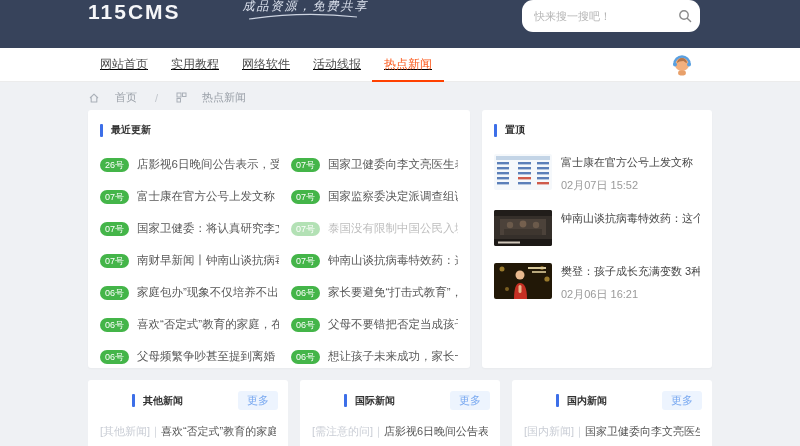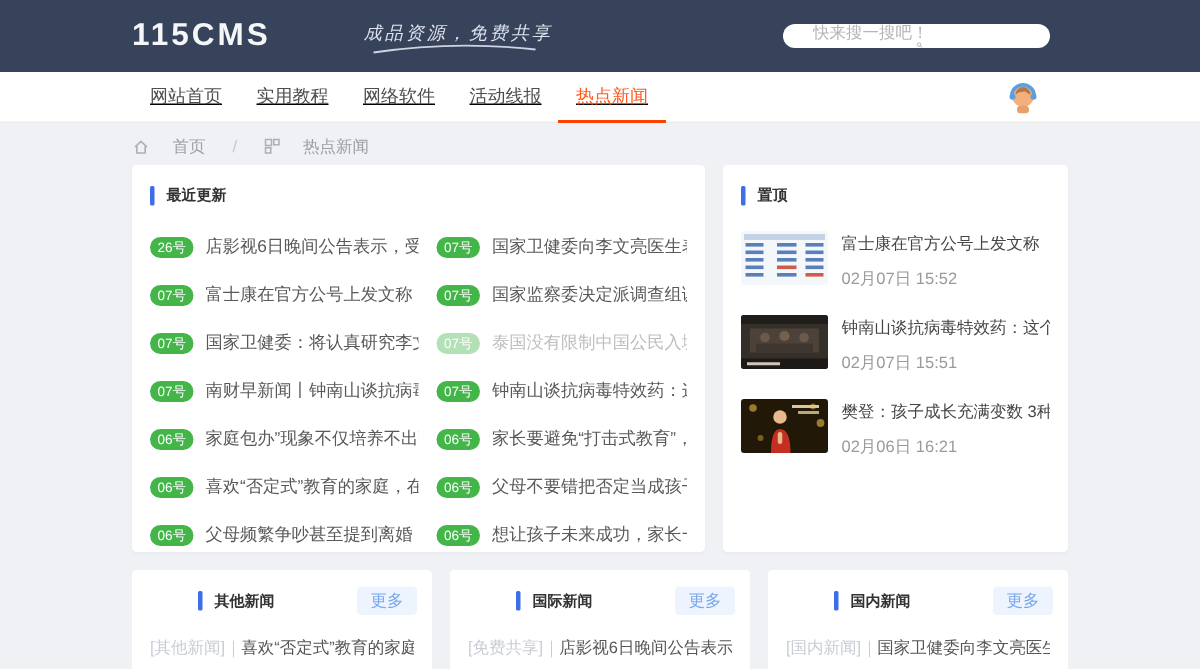--- a/index.html
+++ b/index.html
@@ -2,27 +2,27 @@
 <html><head>
 <meta charset="utf-8">
 <style>
   * { box-sizing: border-box; margin: 0; padding: 0; }
   html,body { width:800px; height:446px; overflow:hidden; background:#eff1f4;
     font-family:"Liberation Sans", sans-serif; }
   .inner { width:624px; margin:0 auto; position:relative; }
 
   
   .topbar { height:48px; background:#37435b; }
-  .topbar .inner { display:flex; align-items:center; height:100%; }
+  .topbar .inner { display:flex; align-items:flex-start; height:100%; }
   .logo { color:#f5f6f8; font-size:21px; font-weight:bold; letter-spacing:2px; cursor:pointer; }
   .slogan { margin-left:62px; color:#dde3ee; font-size:12px; font-style:italic;
     letter-spacing:2px; position:relative; top:-2px; }
   .slogan .swoosh { position:absolute; left:4px; top:15px; }
-  .search { margin-left:auto; margin-right:12px; width:178px; height:16px;
-    background:#fff; border-radius:11px; display:flex; align-items:center; padding:0 8px 0 12px;flex-direction:column; }
+  .search { margin-left:auto; margin-right:12px; width:178px; height:32px;
+    background:#fff; border-radius:11px; display:flex; align-items:center; padding:0 8px 0 12px; }
   .search input { flex:1; border:none; outline:none; font-size:11px; color:#666;
     font-family:"Liberation Sans", sans-serif; background:transparent; }
   .search input::placeholder { color:#b5b5b5; }
 
   
   .nav { background:#fff; height:34px; border-bottom:1px solid #ececec;text-decoration:underline; }
   .nav .inner { display:flex; align-items:center; height:100%; padding-left:12px; }
   .nav-item { font-size:12px; color:#4d4d4d; margin-right:23px; text-decoration:none;
     position:relative; padding:9px 0; cursor:pointer; white-space:nowrap; }
   .nav-item.active { color:#fb5a1d; }
@@ -236,21 +236,20 @@
         <rect x="6" y="9" width="46" height="16" fill="#4c423a"></rect>
         <circle cx="16" cy="15" r="3.2" fill="#6b5a4b"></circle>
         <circle cx="29" cy="14" r="3.4" fill="#75604e"></circle>
         <circle cx="42" cy="15" r="3.2" fill="#6b5a4b"></circle>
         <rect x="10" y="19" width="38" height="6" fill="#3e362f"></rect>
         <rect x="0" y="29" width="58" height="7" fill="#1d1916"></rect>
         <rect x="4" y="31.5" width="22" height="2" fill="#cfc6ba"></rect>
       </svg>
       <div class="tmeta">
         <div class="ttitle">钟南山谈抗病毒特效药：这个小心</div>
-        <div class="tdate">02月07日 15:51</div>
       </div>
     </div>
 
     <div class="titem">
       <svg class="thumb" viewBox="0 0 58 36">
         <rect width="58" height="36" fill="#221807"></rect>
         <circle cx="8" cy="6" r="2.5" fill="#9a7a2c"></circle>
         <circle cx="48" cy="5" r="2" fill="#8a6a24"></circle>
         <circle cx="53" cy="16" r="2.6" fill="#9a7a2c"></circle>
         <circle cx="13" cy="26" r="2" fill="#7a5e20"></circle>
@@ -282,21 +281,21 @@
 
   </section>
 
   <section class="bpanel">
     <div class="bph">
       <span class="pbar"></span>
       <span class="ptitle">国际新闻</span>
       <a class="more">更多</a>
     </div>
     <div class="bitem">
-      <span class="tag">[免费共享]｜</span><span class="btitle">店影视6日晚间公告表示，受疫</span>
+      <span class="tag">[需注意的问]｜</span><span class="btitle">店影视6日晚间公告表示，受疫</span>
     </div>
 
   </section>
 
   <section class="bpanel">
     <div class="bph">
       <span class="pbar"></span>
       <span class="ptitle">国内新闻</span>
       <a class="more">更多</a>
     </div>

